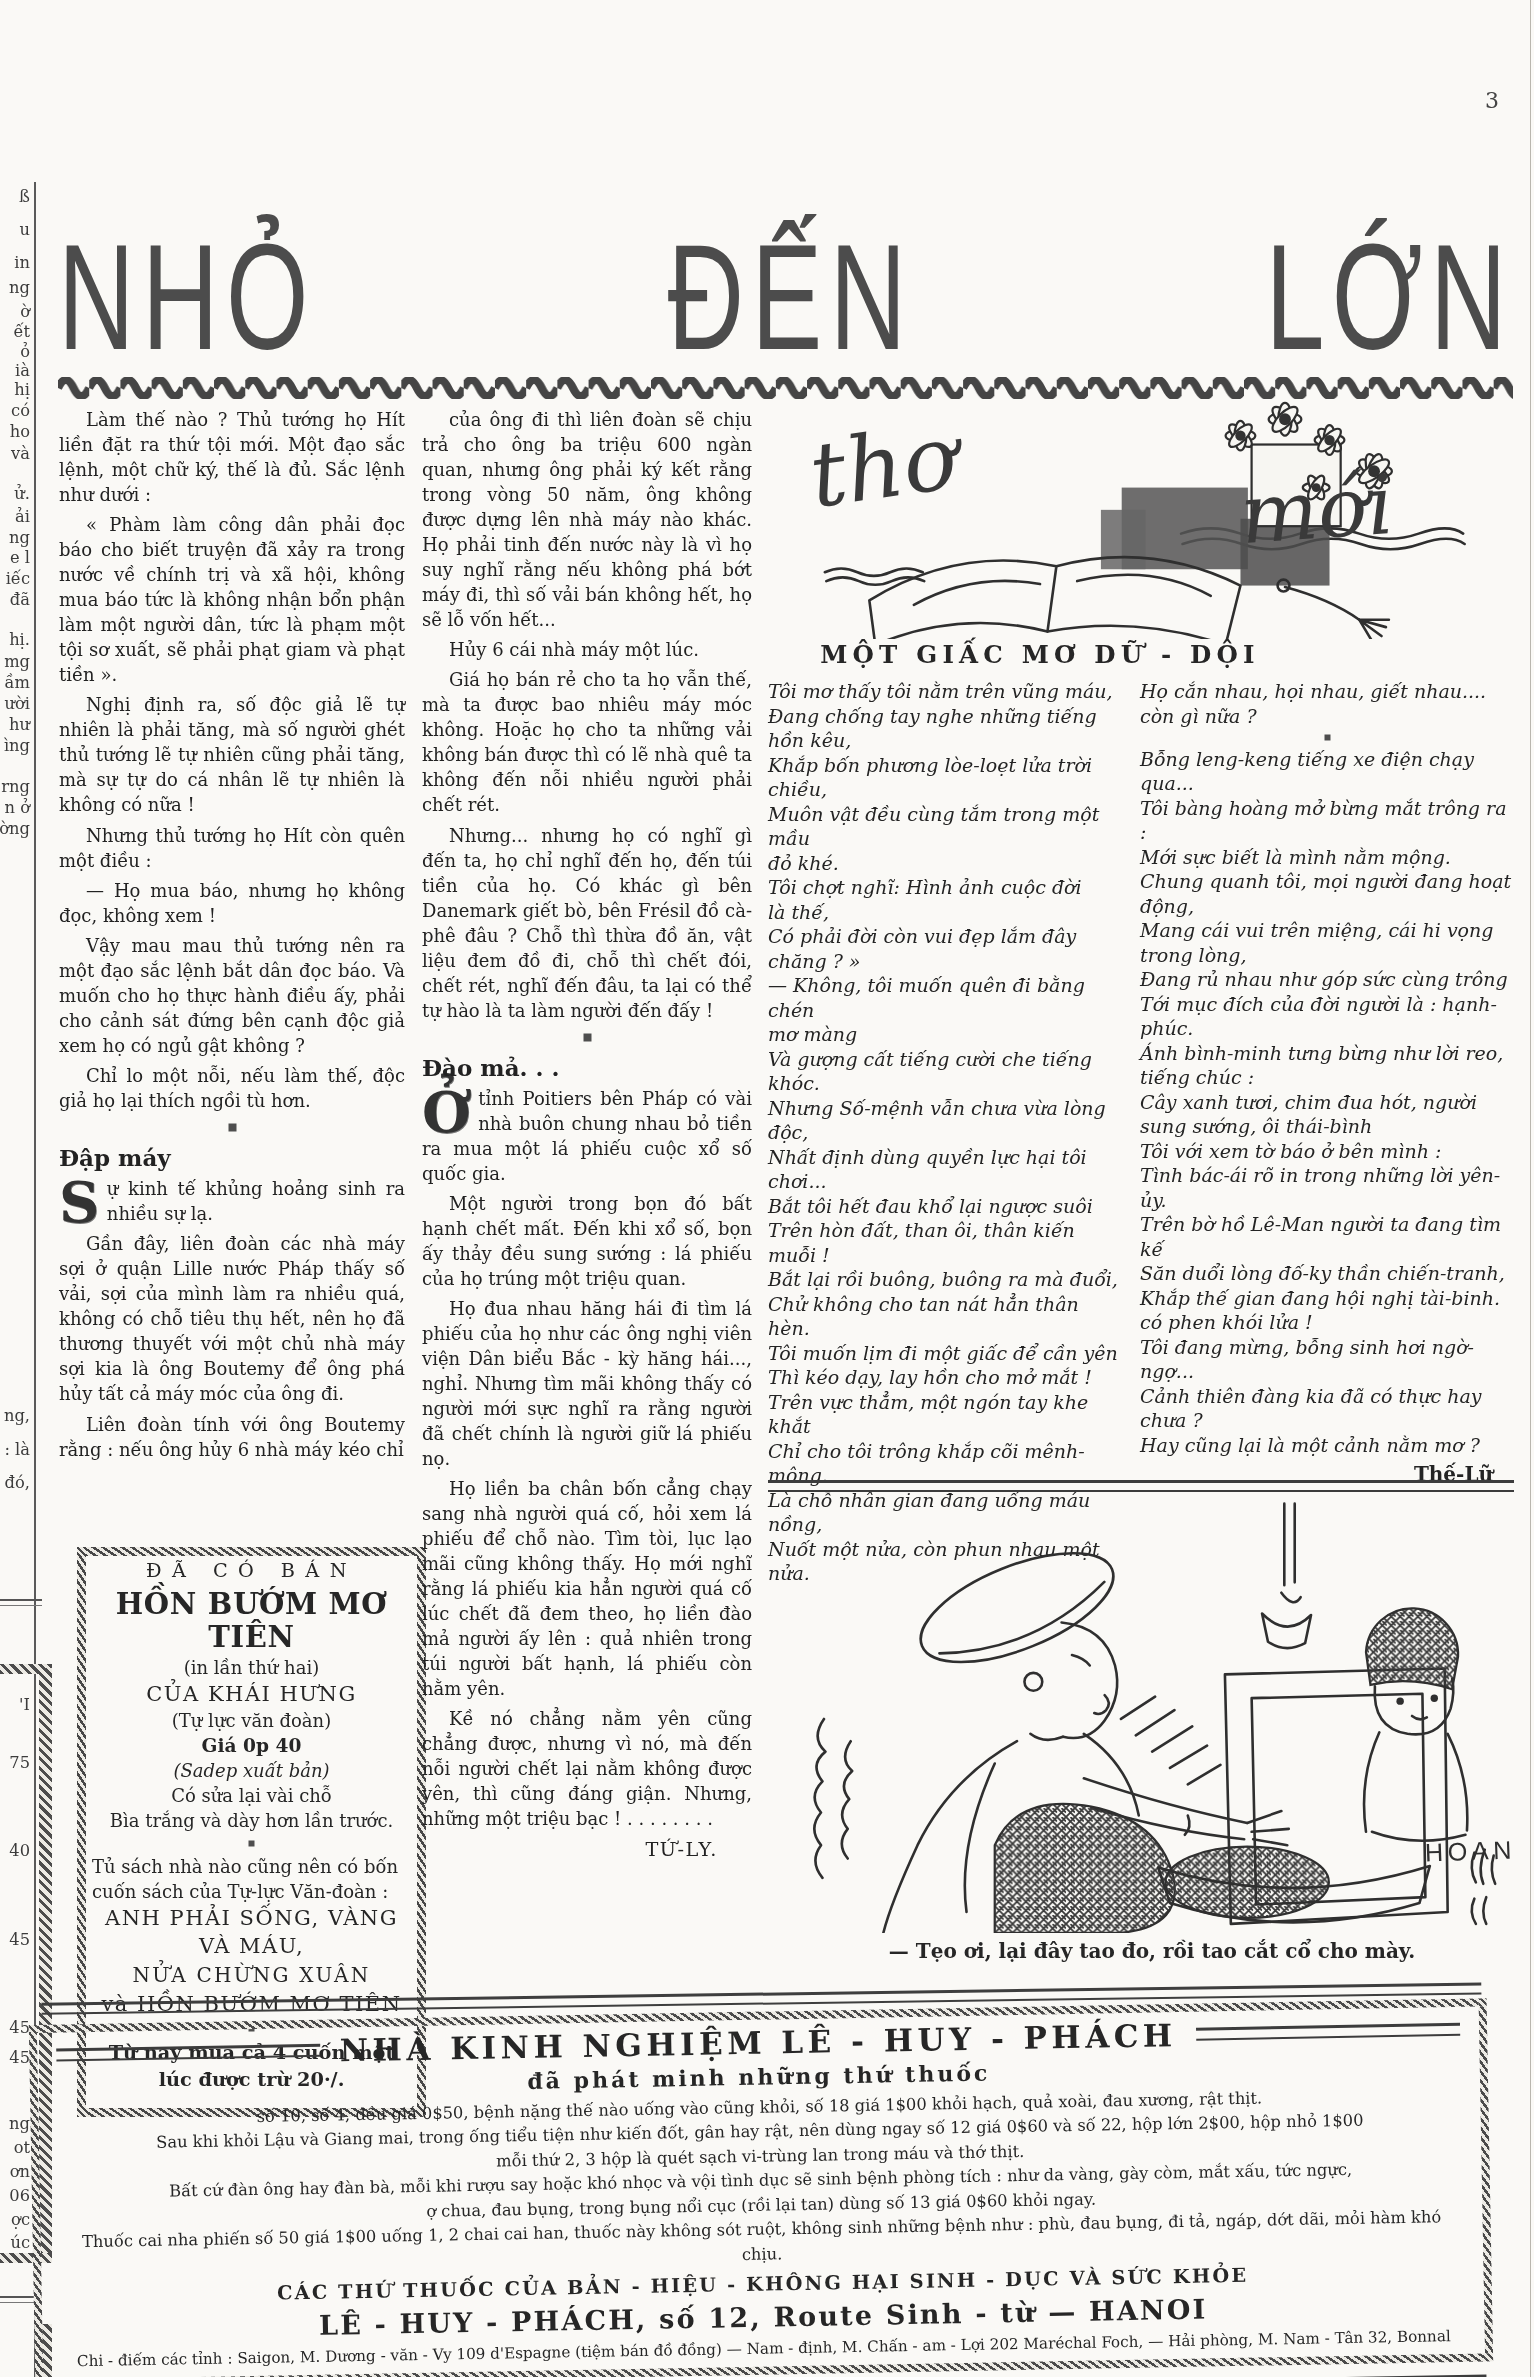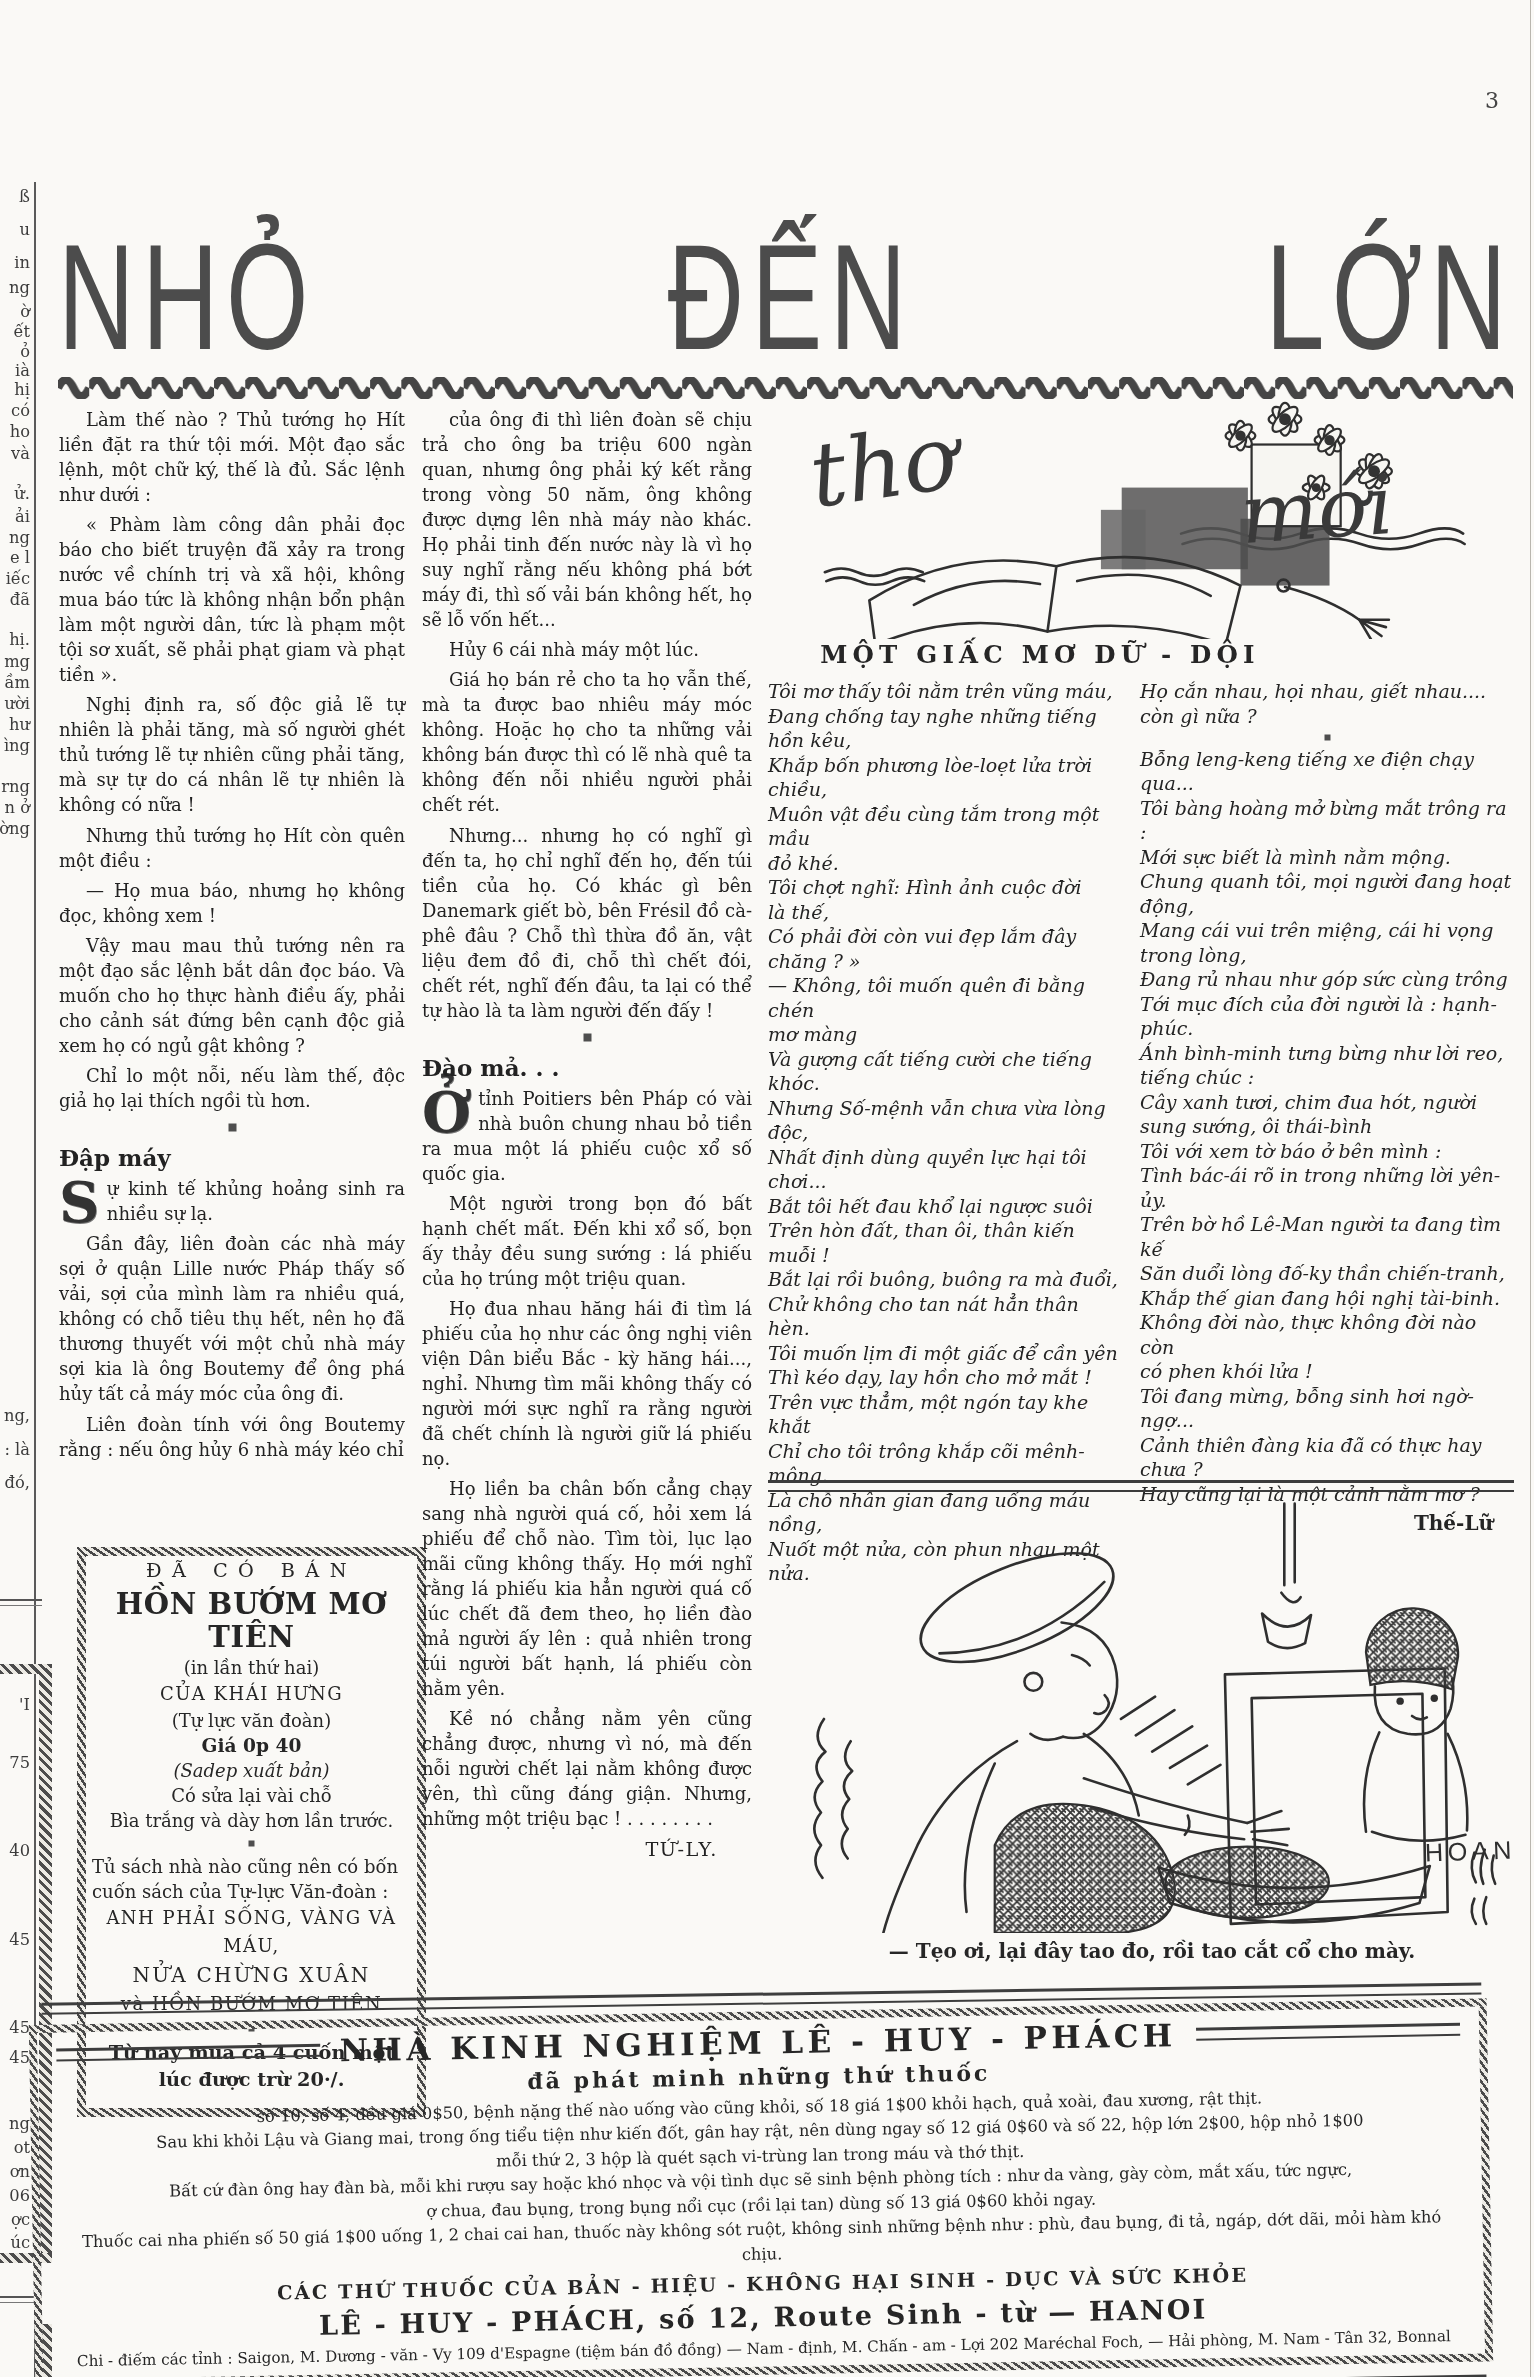--- a/index.html
+++ b/index.html
@@ -41,21 +41,21 @@
   .sig{text-align:right;font-weight:normal;font-size:19.3px;letter-spacing:1.5px;padding-right:34px;margin-top:6px;}
   
   .book-ad{position:absolute;left:77px;top:1547px;width:319px;
            border:9.7px solid;border-image:repeating-linear-gradient(45deg,#474747 0 3px,#eceae4 3px 6.7px) 13;
            padding:2px 6px 15px 6px;text-align:center;font-size:18.6px;line-height:25px;background:#faf9f6;}
   .ba-l1{letter-spacing:10.4px;font-size:19.3px;}
   .ba-title{font-size:29px;font-weight:bold;letter-spacing:0.7px;margin:4.5px 0 1.5px 0;line-height:33px;}
   .ba-sm{font-size:18px;}
   .ba-it{font-style:italic;}
   .ba-price{font-weight:bold;}
-  .ba-caps{font-size:18px;letter-spacing:1.5px;line-height:28px;}
+  .ba-caps{font-size:21px;letter-spacing:1.5px;line-height:28px;}
   .ba-caps2{font-size:20px;letter-spacing:2.2px;line-height:30px;}
   .ba-foot{font-size:19.3px;font-weight:bold;margin-top:3px;line-height:27px;}
   .orn.small{width:9px;height:9px;margin:6px auto;}
   
   .col3{position:absolute;left:765px;top:395px;width:752px;height:1612px;}
   .ill{position:absolute;left:0;top:4.5px;width:752px;height:239px;}
   .script-word{position:absolute;font-family:"DejaVu Serif",serif;font-style:italic;color:#3a3a3a;}
   .script-tho{left:45px;top:19.3px;font-size:89px;transform:rotate(-8deg);}
   .script-moi{left:475px;top:67px;font-size:82px;transform:rotate(-4deg);}
   .poem-title{position:absolute;left:0;top:245px;width:550px;text-align:center;
@@ -349,21 +349,20 @@
             <div class="pcont">tiếng chúc :</div>
             <div class="pline">Cây xanh tươi, chim đua hót, người</div>
             <div class="pcont">sung sướng, ôi thái-bình</div>
             <div class="pline">Tôi với xem tờ báo ở bên mình :</div>
             <div class="pline">Tình bác-ái rõ in trong những lời yên-</div>
             <div class="pcont">ủy.</div>
             <div class="pline">Trên bờ hồ Lê-Man người ta đang tìm</div>
             <div class="pcont">kế</div>
             <div class="pline">Săn duổi lòng đố-ky thần chiến-tranh,</div>
             <div class="pline">Khắp thế gian đang hội nghị tài-binh.</div>
-            <div class="pline">Không đời nào, thực không đời nào còn</div>
             <div class="pcont">có phen khói lửa !</div>
             <div class="pline">Tôi đang mừng, bỗng sinh hơi ngờ-</div>
             <div class="pcont">ngợ...</div>
             <div class="pline">Cảnh thiên đàng kia đã có thực hay</div>
             <div class="pcont">chưa ?</div>
             <div class="pline">Hay cũng lại là một cảnh nằm mơ ?</div>
           </div>
         <div class="poem-sig">Thế-Lữ</div>
       </div>
     </div>

